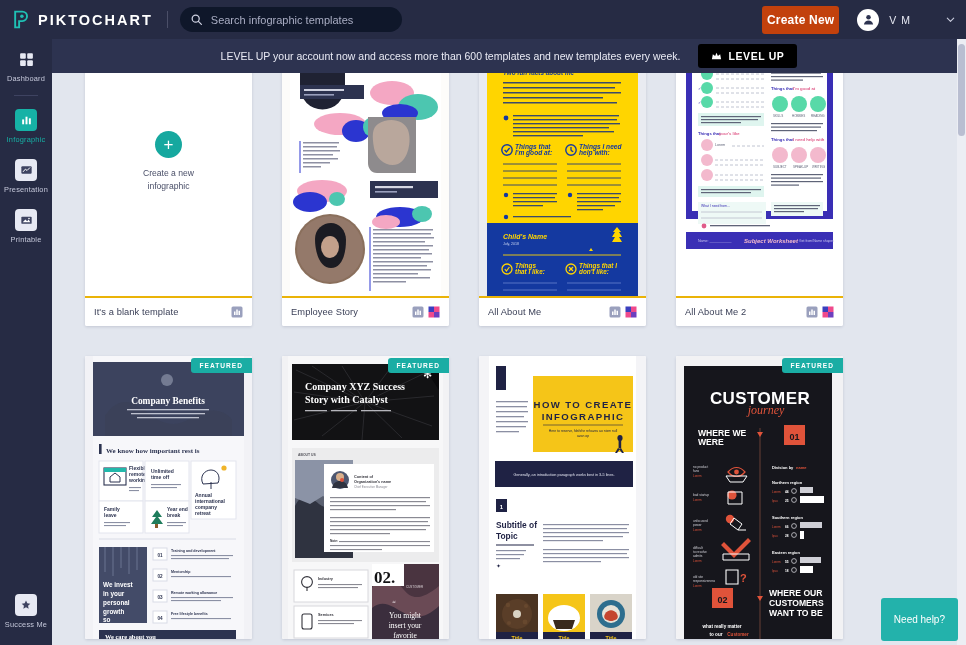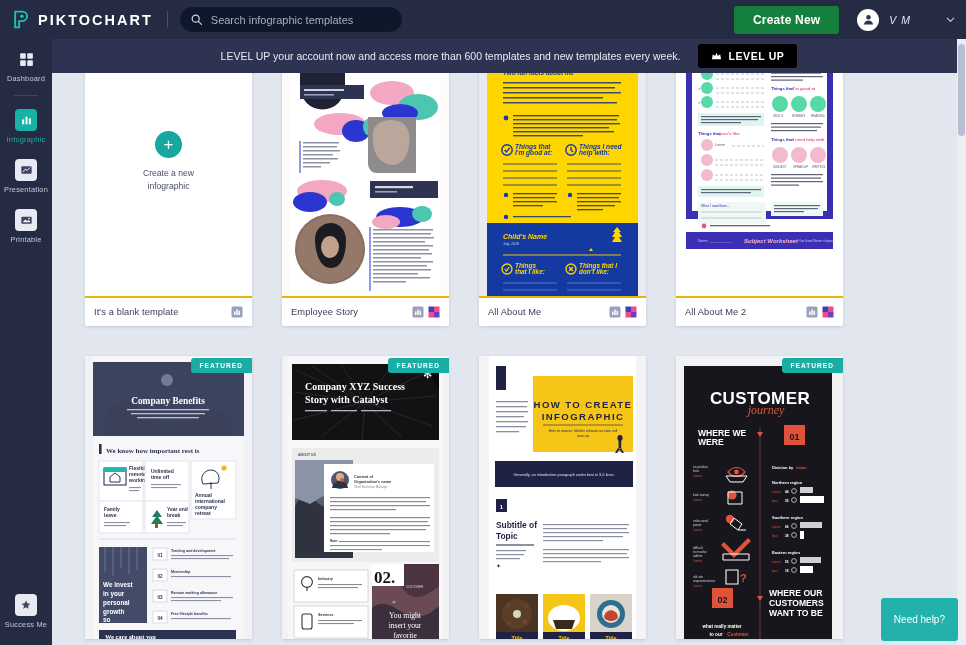--- a/index.html
+++ b/index.html
@@ -26,29 +26,29 @@
     width:1px; height:17px; background:#4b4f68; margin:0 12px 0 14px;
   }
   .search-box {
     width:222px; height:25px; background:#0f172a; border-radius:13px;
     display:flex; align-items:center; padding:0 10px;
   }
   .search-icon { width:13px; height:13px; margin-right:8px; flex:0 0 auto; }
   .search-text { color:#a9adc3; font-size:11px; }
   .topbar-right { margin-left:auto; display:flex; align-items:center; margin-right:10px; }
   .create-btn {
-    background:#15803d; color:#fff; font-size:12px; font-weight:bold;
-    border:none; border-radius:3px; padding:7px 19px; cursor:pointer;
+    background:#c2410c; color:#fff; font-size:12px; font-weight:bold;
+    border:none; border-radius:3px; padding:7px 5px; cursor:pointer;
     letter-spacing:.2px;
   }
   .avatar {
     width:22px; height:22px; border-radius:50%; background:#ffffff;
     margin-left:18px; display:flex; align-items:center; justify-content:center;
   }
-  .user-name { color:#e6e8f2; font-size:10.5px; margin-left:10px; letter-spacing:1px;font-style:italic; }
+  .user-name { color:#e6e8f2; font-size:10.5px; margin-left:10px; letter-spacing:1px; }
   .chev { margin-left:34px; color:#c9ccdd; font-size:10px; }
 
   
   .promobar {
     position:absolute; left:52px; top:39px; width:914px; height:34px;
     background:#2d3350; display:flex; align-items:center; justify-content:center;
     z-index:38;
   }
   .promo-text { color:#e9eaf4; font-size:10.5px; }
   .levelup-btn {

